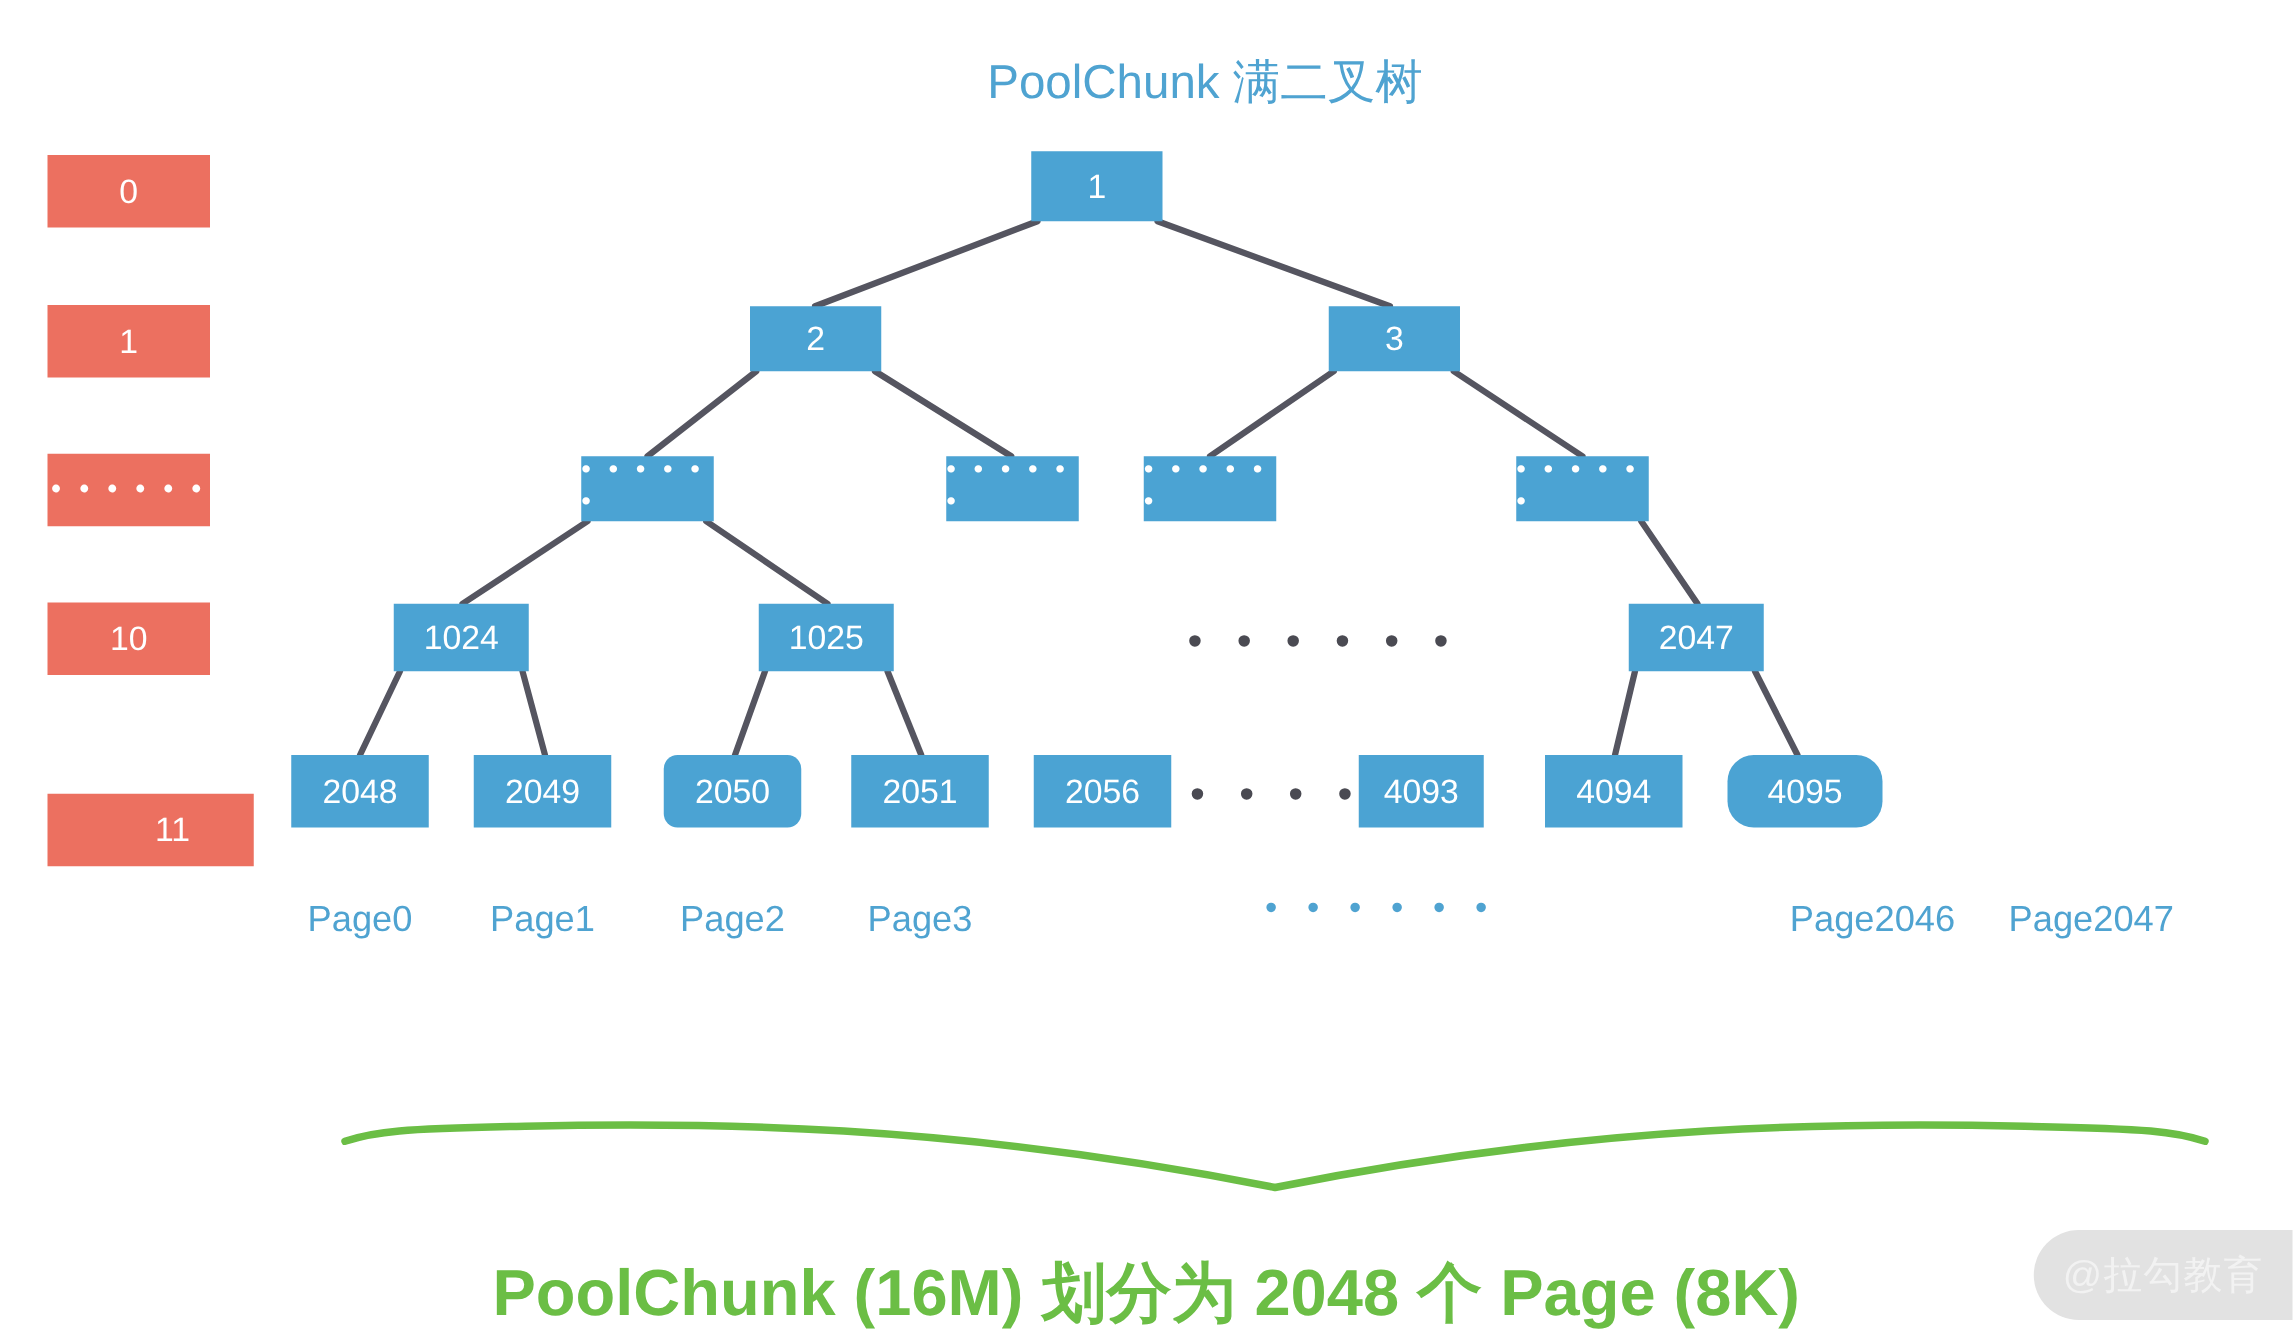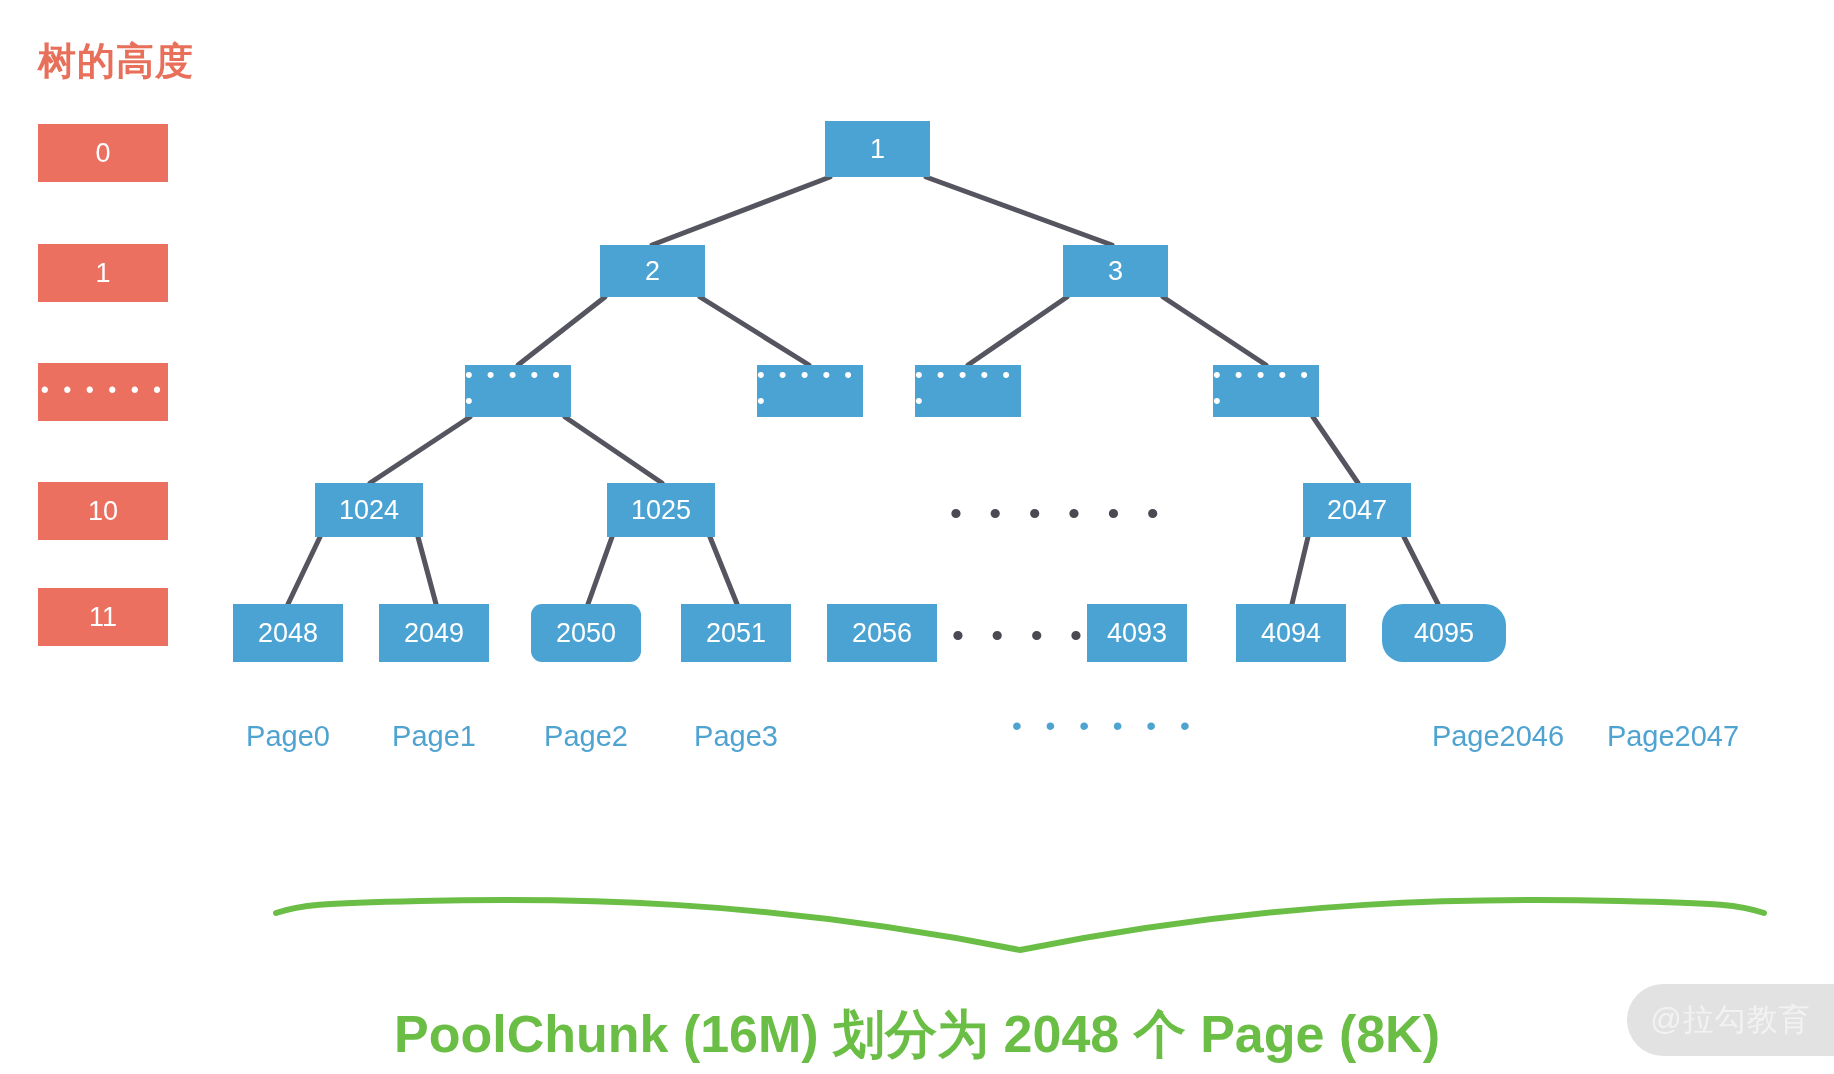--- a/index.html
+++ b/index.html
@@ -103,36 +103,38 @@
   }
 
   svg.wires{position:absolute;left:0;top:0;width:1834px;height:1074px;z-index:1;}
   svg.brace{position:absolute;left:0;top:0;width:1834px;height:1074px;z-index:1;}
 </style>
 </head>
 <body>
 
 <div id="stage">
 
-  <div class="height-col-title">树的高度</div>
-
+
+  <div class="main-title">
+    <span class="tshift">PoolChunk 满二叉树</span>
+  </div>
 
   <div class="hbox" style="left:38px;top:124px;">
     <span>0</span>
   </div>
   <div class="hbox" style="left:38px;top:244px;">
     <span>1</span>
   </div>
   <div class="hbox" style="left:38px;top:363px;">
     <span class="dots6">• • • • • •</span>
   </div>
   <div class="hbox" style="left:38px;top:482px;">
     <span>10</span>
   </div>
-  <div class="hbox" style="left:38px;top:588px;">
+  <div class="hbox" style="left:38px;top:635px;padding-left:35px;">
     <span>11</span>
   </div>
 
   <svg class="wires" viewBox="0 0 1834 1074" xmlns="http://www.w3.org/2000/svg">
     <g stroke="#555560" stroke-width="5" fill="none" stroke-linecap="round">
 
       <line x1="830" y1="177" x2="652" y2="245"></line>
       <line x1="926" y1="177" x2="1112" y2="245"></line>
 
       <line x1="605" y1="297" x2="518" y2="365"></line>

